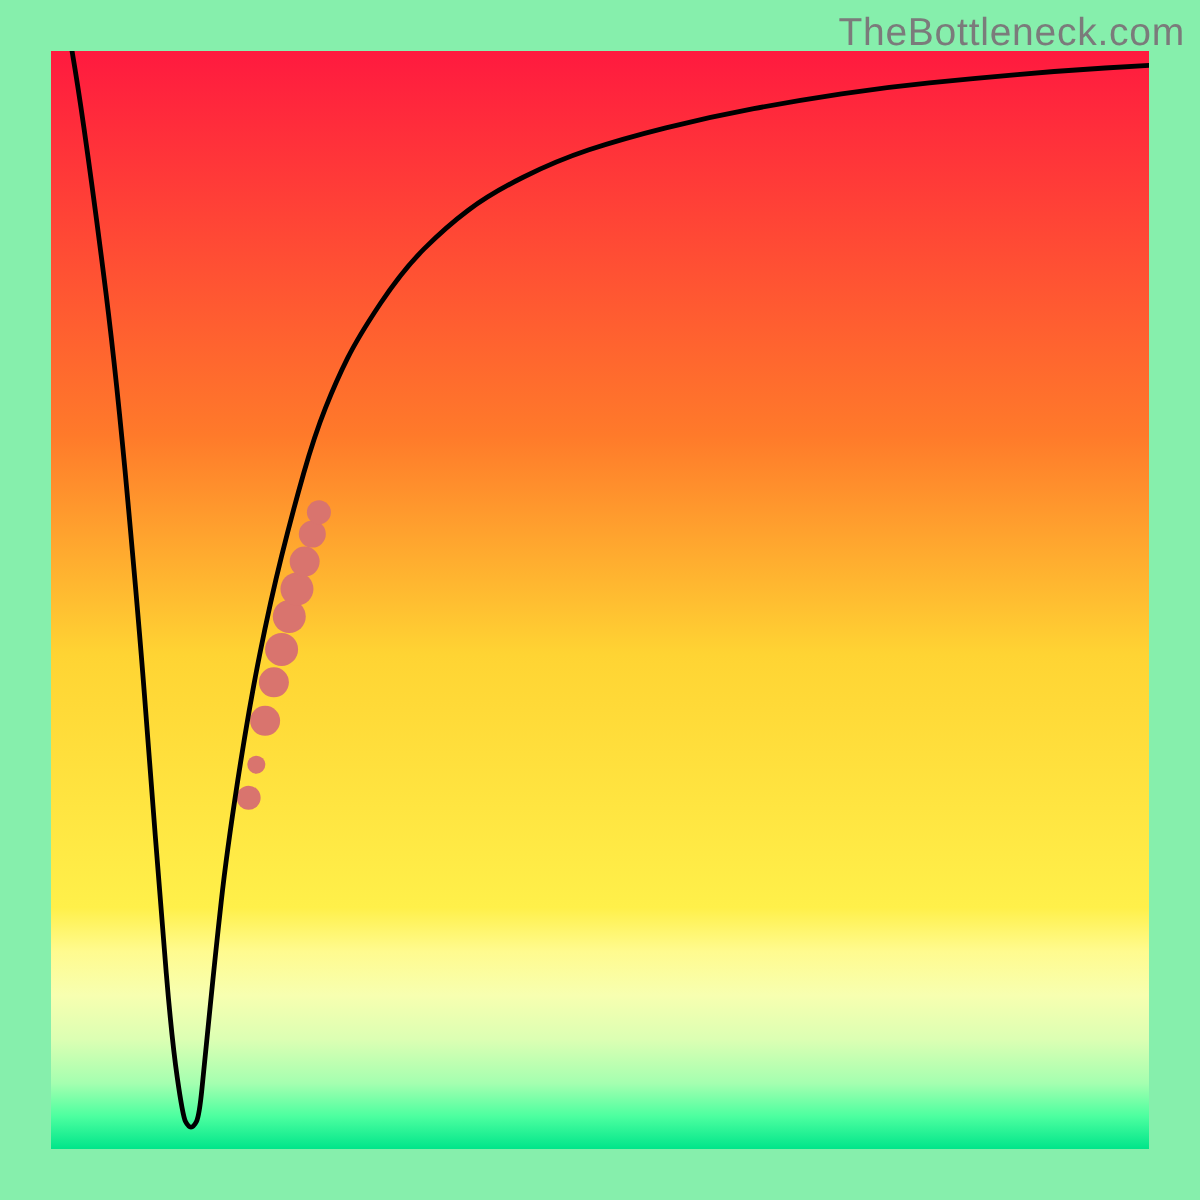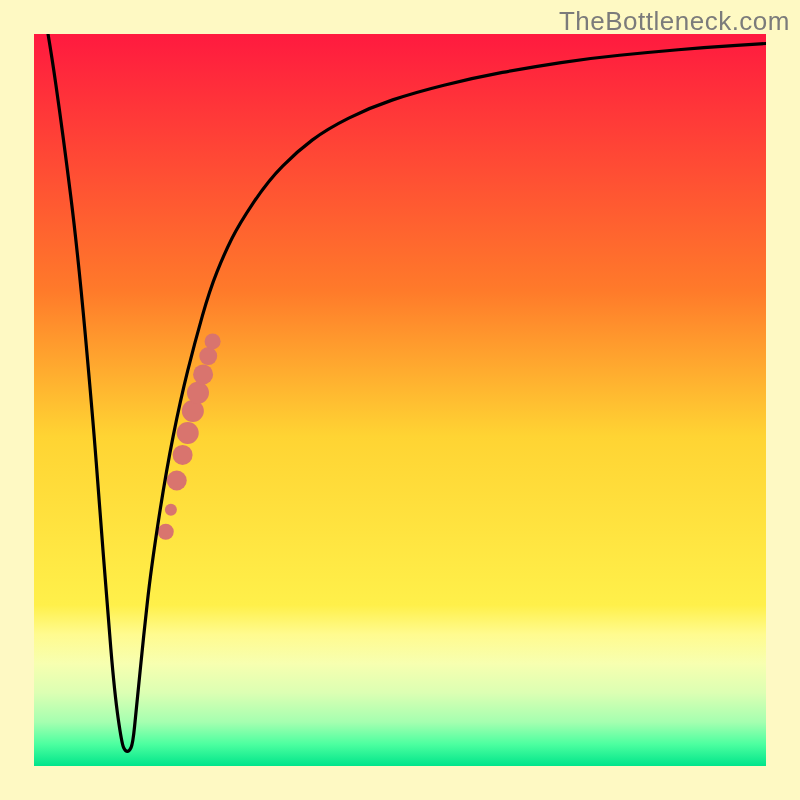--- a/index.html
+++ b/index.html
@@ -8,21 +8,21 @@
     width: 800px;
     height: 800px;
     overflow: hidden;
     background: #fff;
     font-family: Arial, Helvetica, sans-serif;
   }
   .frame {
     position: relative;
     width: 800px;
     height: 800px;
-    background: #fef9c3;
+    background: #86efac;
   }
   .plot-area {
     position: absolute;
     left: 34px;
     top: 34px;
     width: 732px;
     height: 732px;
     overflow: hidden;
   }
   .gradient {

